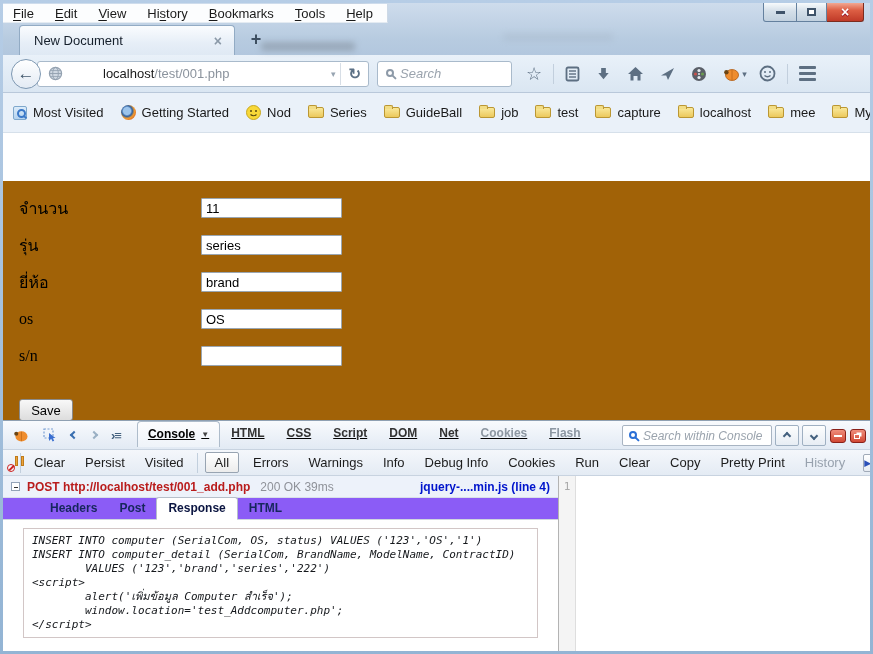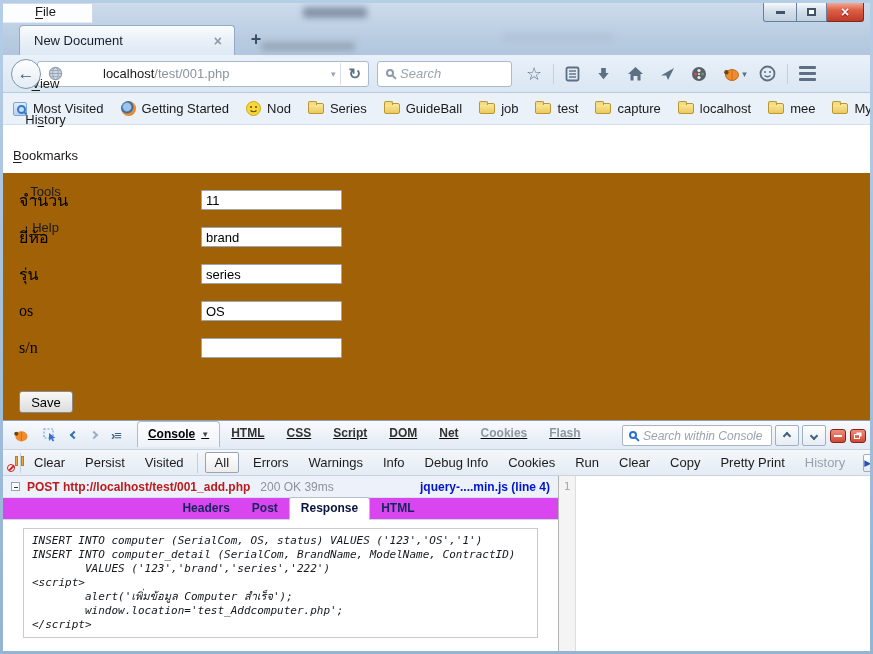--- a/index.html
+++ b/index.html
@@ -3,21 +3,21 @@
 <meta charset="utf-8">
 <style>
   * { margin:0; padding:0; box-sizing:border-box; }
   body { font-family:"Liberation Sans", sans-serif; background:#555; }
   .screen { width:873px; height:654px; position:relative; background:linear-gradient(#b6cde6,#93b4d4); padding:3px; }
   .win { width:100%; height:100%; display:flex; flex-direction:column; background:#fff; position:relative; overflow:hidden; }
 
   
   .glass { height:52px; background:linear-gradient(#cedcec,#b7cbe0 70%,#b2c7de); position:relative; flex:none; }
   .blob { position:absolute; filter:blur(3px); border-radius:2px; }
-  .menubar { position:absolute; top:1px; left:0; height:19px; display:flex; align-items:center; background:#fcfdfe; border-right:1px solid #cdd9e6; border-bottom:1px solid #e4ebf2; padding:0 14px 0 10px; gap:21px; font-size:13px; color:#1a1a1a;flex-direction:column; }
+  .menubar { position:absolute; top:1px; left:0; height:19px; display:flex; align-items:center; background:#fcfdfe; border-right:1px solid #cdd9e6; border-bottom:1px solid #e4ebf2; padding:0 14px 0 10px; gap:21px; font-size:13px; color:#1a1a1a; }
   .menu-item { cursor:default; white-space:nowrap; }
   .menu-item u { text-underline-offset:2px; }
   .winctl { position:absolute; top:0; right:6px; display:flex; }
   .wbtn { height:19px; border:1px solid #64809e; border-top:none; display:flex; align-items:center; justify-content:center; }
   .wbtn.min { width:34px; border-radius:0 0 0 3px; background:linear-gradient(#f7fafc,#d4dfe9 45%,#c2d1df); }
   .wbtn.max { width:30px; border-left:none; background:linear-gradient(#f7fafc,#d4dfe9 45%,#c2d1df); }
   .wbtn.close { width:37px; border-left:none; border-radius:0 0 3px 0; border-color:#7c2c1e; background:linear-gradient(#f2a892,#dd5f44 40%,#c03a28); color:#fff; font-weight:bold; font-size:14px; text-shadow:0 1px 1px #802; }
   .g-min { width:9px; height:3px; background:#3f5369; }
   .g-max { width:9px; height:8px; border:2px solid #3f5369; background:#fff; }
   .tab-active { position:absolute; left:16px; bottom:0; width:216px; height:30px; background:linear-gradient(#fafcfe,#e6eef7 60%,#dfe9f4); border:1px solid #92abc4; border-bottom:none; border-radius:4px 4px 0 0; display:flex; align-items:center; padding:0 8px 0 14px; font-size:13px; color:#16202c; }
@@ -39,21 +39,21 @@
   .lens::after { content:""; position:absolute; width:6px; height:2px; background:#8d9aa8; transform:rotate(45deg); right:-5px; bottom:-3px; border-radius:1px; }
   .nav-icons { display:flex; align-items:center; margin-left:6px; }
   .nico { padding:0 8px; color:#5d6f82; display:flex; align-items:center; height:30px; }
   .vsep { width:1px; height:20px; background:#c2cfdd; margin:0 3px; flex:none; }
   .star { font-size:18px; }
   .caret-sm { font-size:9px; color:#5d6f82; padding:0 4px 0 0; }
   .burger { display:flex; flex-direction:column; gap:3px; }
   .burger i { width:17px; height:3px; background:#5d6f82; border-radius:1px; }
 
   
-  .bmbar { height:32px; flex:none; background:#eaf1f9; border-bottom:1px solid #d6e0ea; display:flex; align-items:center; padding:0 10px; gap:17px; font-size:13px; color:#1a1a1a; }
+  .bmbar { height:40px; flex:none; background:#eaf1f9; border-bottom:1px solid #d6e0ea; display:flex; align-items:center; padding:0 10px; gap:17px; font-size:13px; color:#1a1a1a; }
   .bm { display:flex; align-items:center; gap:6px; white-space:nowrap; }
   .folder { width:16px; height:11px; background:linear-gradient(#f9e89a,#ecc95c); border:1px solid #bb9733; border-radius:1px 2px 2px 2px; position:relative; flex:none; }
   .folder::before { content:""; position:absolute; top:-3px; left:-1px; width:7px; height:3px; background:#f2dd85; border:1px solid #bb9733; border-bottom:none; border-radius:2px 2px 0 0; }
   .ff-icon { width:15px; height:15px; border-radius:50%; background:radial-gradient(circle at 40% 40%, #9cc4ec 0 28%, #2e5f9e 42%, #f09a30 58%, #d4581e 85%); flex:none; }
   .mv-icon { width:14px; height:14px; border-radius:2px; background:linear-gradient(#dcecfa,#b4d2ee); border:1px solid #7fa8cc; position:relative; flex:none; }
   .mv-icon::before { content:""; position:absolute; left:3px; top:2px; width:5px; height:5px; border:2px solid #3a78c8; border-radius:50%; }
   .mv-icon::after { content:""; position:absolute; left:9px; top:9px; width:4px; height:2px; background:#3a78c8; transform:rotate(45deg); }
 
   
   .content { flex:1; background:#a16207; padding:17px 0 0 16px; overflow:hidden;margin-top:48px; }
@@ -96,21 +96,21 @@
   .more-btn { width:16px; height:18px; border:1px solid #a0aab8; background:linear-gradient(#fff,#e6ebf2); border-radius:2px; margin:0 2px 0 8px; display:flex; align-items:center; justify-content:center; color:#2a50b8; font-size:9px; }
 
   .fb-body { flex:1; display:flex; min-height:0; background:#fff; }
   .fb-left { width:556px; flex:none; border-right:1px solid #b3b3b3; display:flex; flex-direction:column; }
   .fb-entry { height:22px; flex:none; background:#edf2fa; border-bottom:1px solid #d8dfe9; display:flex; align-items:center; padding:0 8px; font-size:12px; }
   .colbox { width:9px; height:9px; border:1px solid #93a3b8; background:#fff; position:relative; flex:none; margin-right:7px; }
   .colbox::after { content:""; position:absolute; left:1.5px; top:3.5px; width:4px; height:1px; background:#333; }
   .entry-title { font-weight:bold; color:#b91c1c; white-space:nowrap; }
   .entry-status { color:#8f9299; margin-left:10px; white-space:nowrap; }
   .entry-src { margin-left:auto; color:#0014cc; font-weight:bold; white-space:nowrap; }
-  .fb-subtabs { height:22px; flex:none; background:#d946ef; border-bottom:1px solid #cfd6df; display:flex; align-items:flex-end; padding-left:36px; font-size:12px; font-weight:bold; color:#16265c;justify-content:center; }
+  .fb-subtabs { height:22px; flex:none; background:#8b5cf6; border-bottom:1px solid #cfd6df; display:flex; align-items:flex-end; padding-left:36px; font-size:12px; font-weight:bold; color:#16265c; }
   .stab { padding:3px 11px 4px; white-space:nowrap; }
   .stab.active { background:#fff; border:1px solid #b6bfca; border-bottom:1px solid #fff; border-radius:3px 3px 0 0; margin-bottom:-1px; color:#0a1440; }
   .fb-resp { flex:1; padding:8px 0 0 20px; overflow:hidden; }
   .resp-box { width:515px; border:1px solid #d2c6c6; background:#fff; padding:5px 8px; font-family:"DejaVu Sans Mono", monospace; font-size:11px; line-height:14px; color:#15181c;font-style:italic; }
   .resp-box div { white-space:pre; }
   .fb-right { flex:1; display:flex; background:#fff; }
   .gutter { width:17px; flex:none; background:#f4f4f4; border-right:1px solid #dedede; color:#a9a9a9; font-family:"DejaVu Sans Mono",monospace; font-size:11px; text-align:center; padding-top:4px; }
 
   svg { display:block; }
 </style>
@@ -289,26 +289,26 @@
           <span>MyWork</span>
         </span>
   </div>
 
   <div class="content">
     <div class="frow">
           <span class="flabel">จำนวน</span>
           <input class="finput" value="11" style="">
         </div>
     <div class="frow">
+          <span class="flabel">รุ่น</span>
+          <input class="finput" value="series" style="">
+        </div>
+    <div class="frow">
           <span class="flabel">ยี่ห้อ</span>
           <input class="finput" value="brand" style="">
-        </div>
-    <div class="frow">
-          <span class="flabel">รุ่น</span>
-          <input class="finput" value="series" style="">
         </div>
     <div class="frow">
           <span class="flabel">os</span>
           <input class="finput" value="OS" style="">
         </div>
     <div class="frow">
           <span class="flabel">s/n</span>
           <input class="finput" value="" style="">
         </div>
     <button class="save-btn">Save</button>

